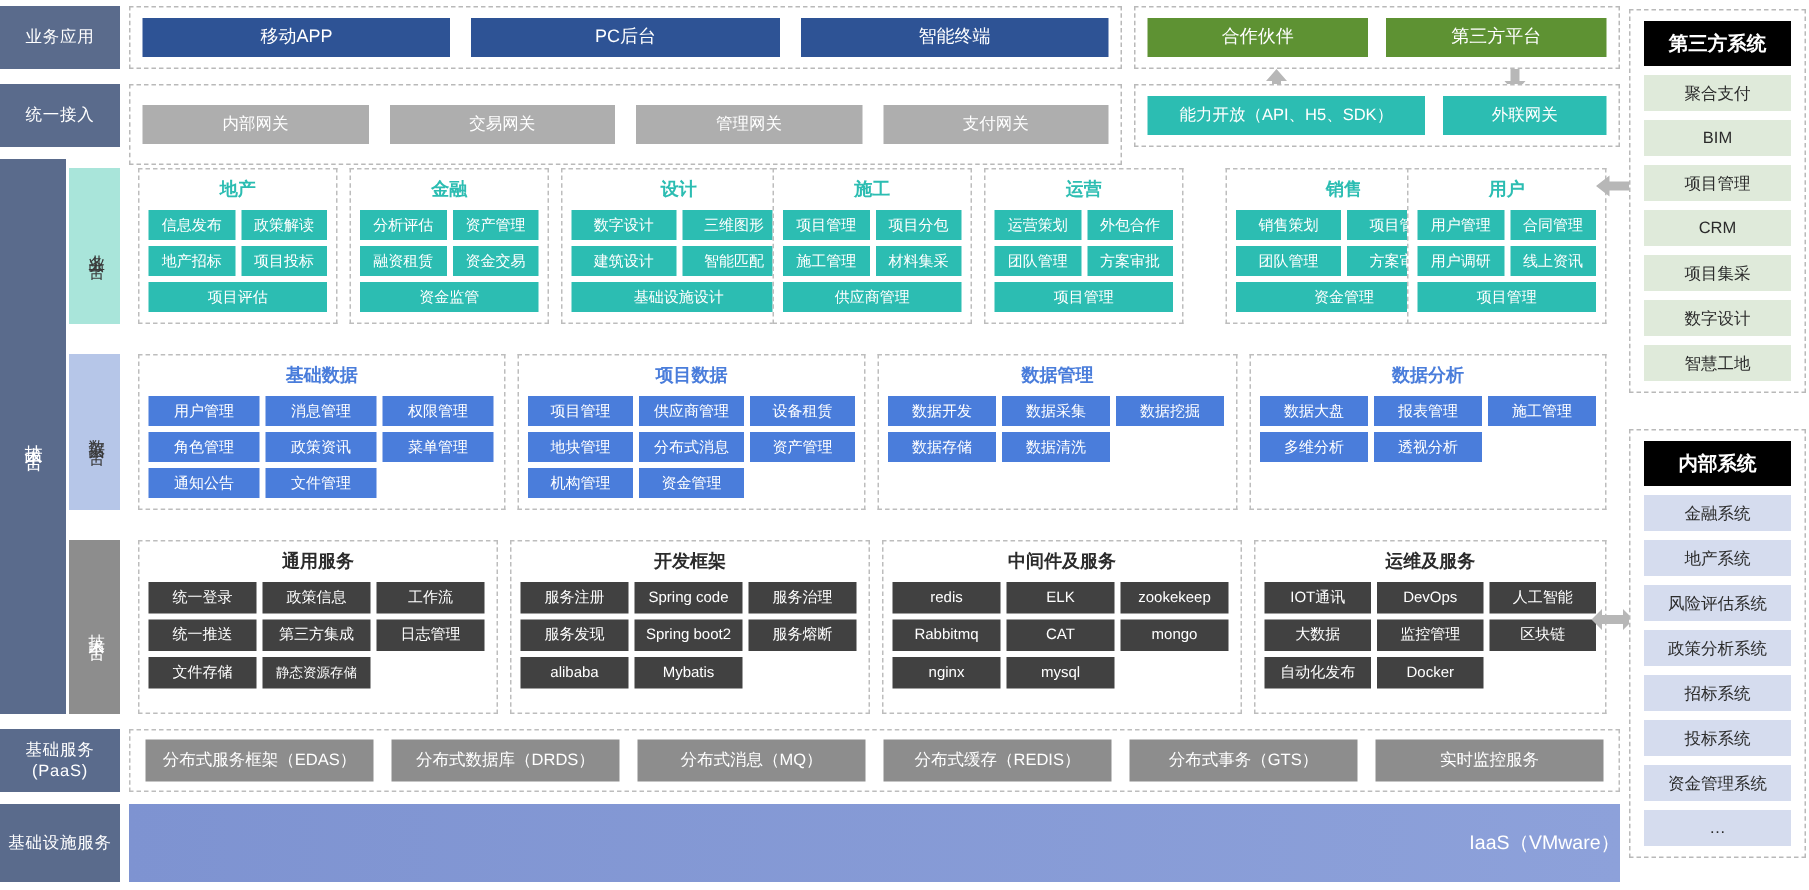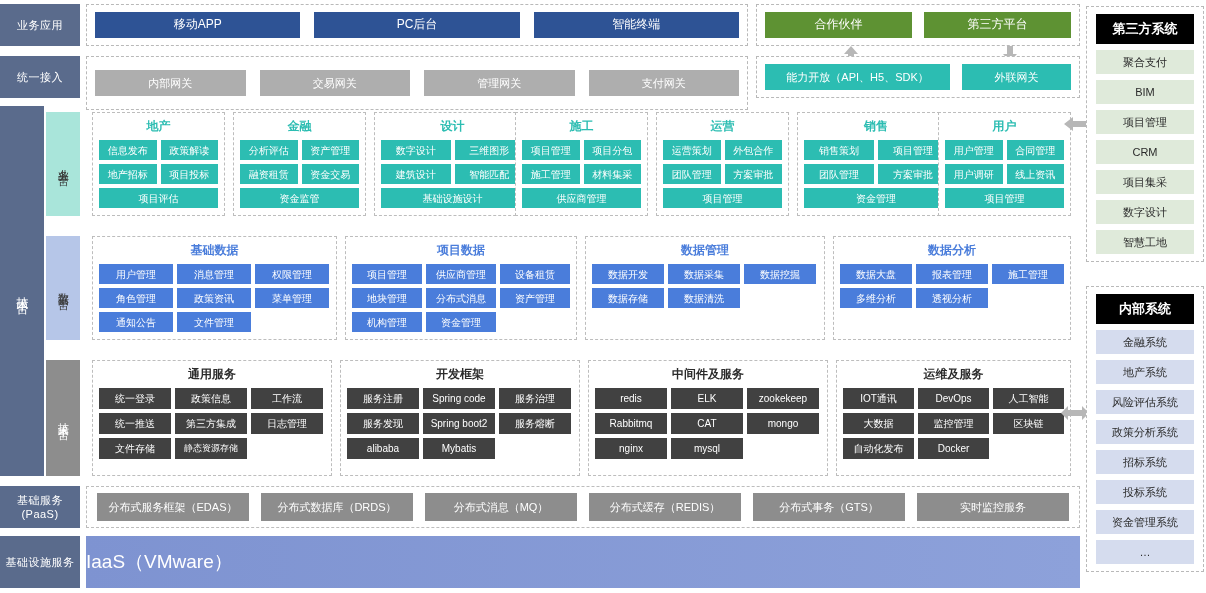--- a/index.html
+++ b/index.html
@@ -109,22 +109,22 @@
   .r5-label { position: absolute; left: 0; top: 486px; width: 80px; height: 42px; }
   .r5-box   { position: absolute; left: 86px; top: 486px; width: 994px; height: 42px;
               border: 1px dashed #bdbdbd; background:#fff;
               display: flex; align-items: center; gap: 12px; padding: 0 10px; }
   .paas-chip { flex: 1; height: 28px; background: #8d8d8d; font-size: 11px; }
 
   
   .r6-label { position: absolute; left: 0; top: 536px; width: 80px; height: 52px; }
   .r6-box   { position: absolute; left: 86px; top: 536px; width: 994px; height: 52px;
               background: linear-gradient(to right,#7e93d1,#8da1da);
-              display: flex; align-items: center; justify-content: flex-start;
-              color: #fff; font-size: 19px; }
+              display: flex; align-items: center; justify-content: flex-end;
+              color: #fff; font-size: 13px; }
 
   
   .side-panel {
     position: absolute; left: 1086px; width: 118px;
     border: 1px dashed #b9b9b9; background: #fff;
     padding: 7px 9px; display: flex; flex-direction: column; gap: 6px;
   }
   .side-head {
     background: #000000; color: #ffffff; height: 30px;
     display: flex; align-items: center; justify-content: center;
@@ -234,21 +234,21 @@
   <div class="group biz-group" style="left:656px; width:133px;">
     <div class="group-title">运营</div>
     <div class="grid">
       <div class="chip c2">运营策划</div>
       <div class="chip c2">外包合作</div>
       <div class="chip c2">团队管理</div>
       <div class="chip c2">方案审批</div>
       <div class="chip c1">项目管理</div>
     </div>
   </div>
-  <div class="group biz-group" style="left:797px; width:158px;">
+  <div class="group biz-group" style="left:817px; width:158px;">
     <div class="group-title">销售</div>
     <div class="grid">
       <div class="chip c2">销售策划</div>
       <div class="chip c2">项目管理</div>
       <div class="chip c2">团队管理</div>
       <div class="chip c2">方案审批</div>
       <div class="chip c1">资金管理</div>
     </div>
   </div>
   <div class="group biz-group" style="left:938px; width:133px;">

